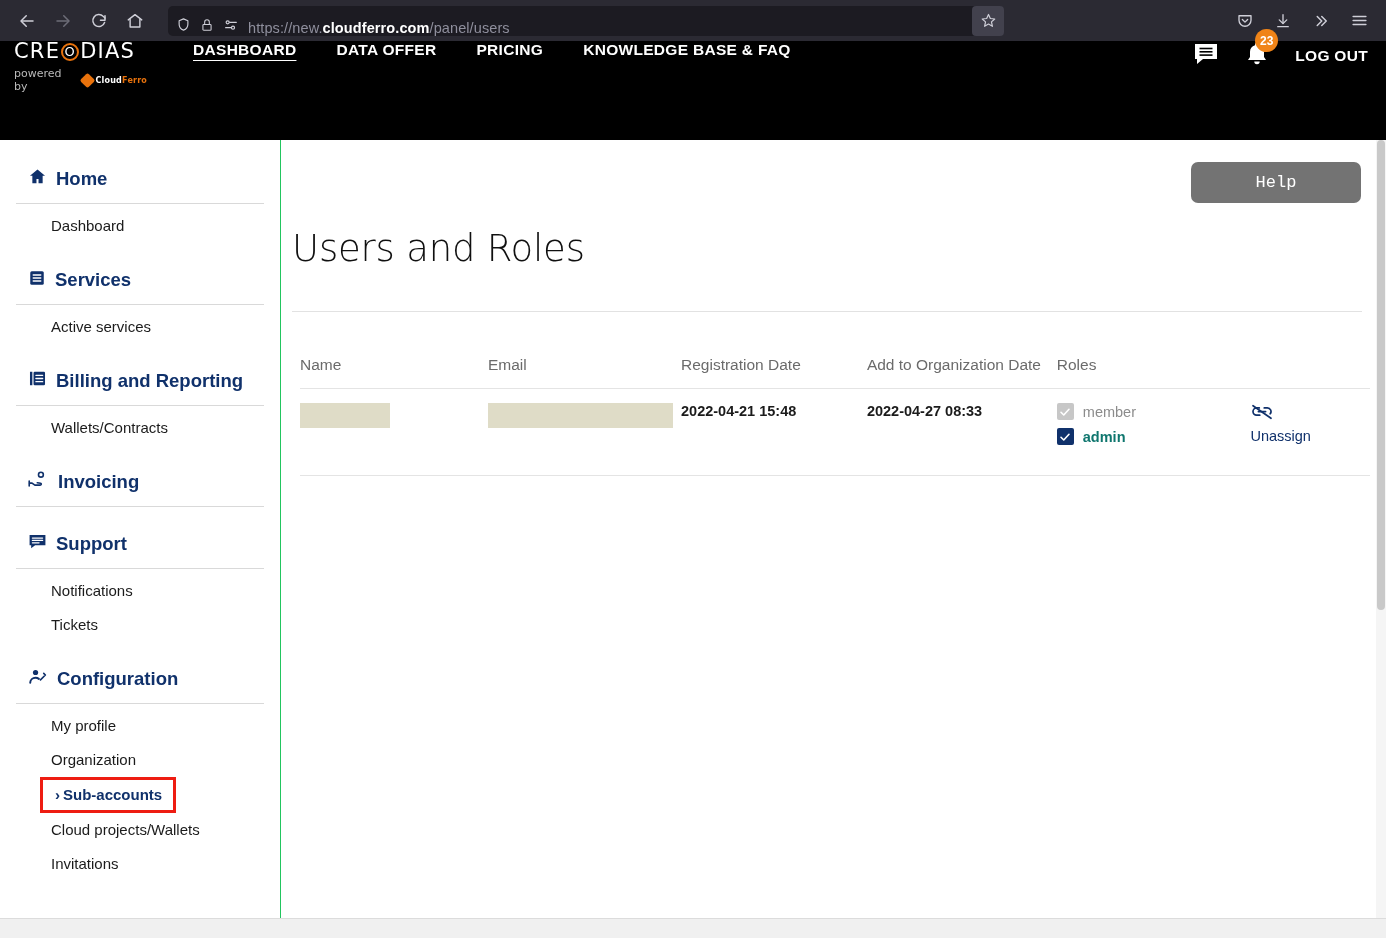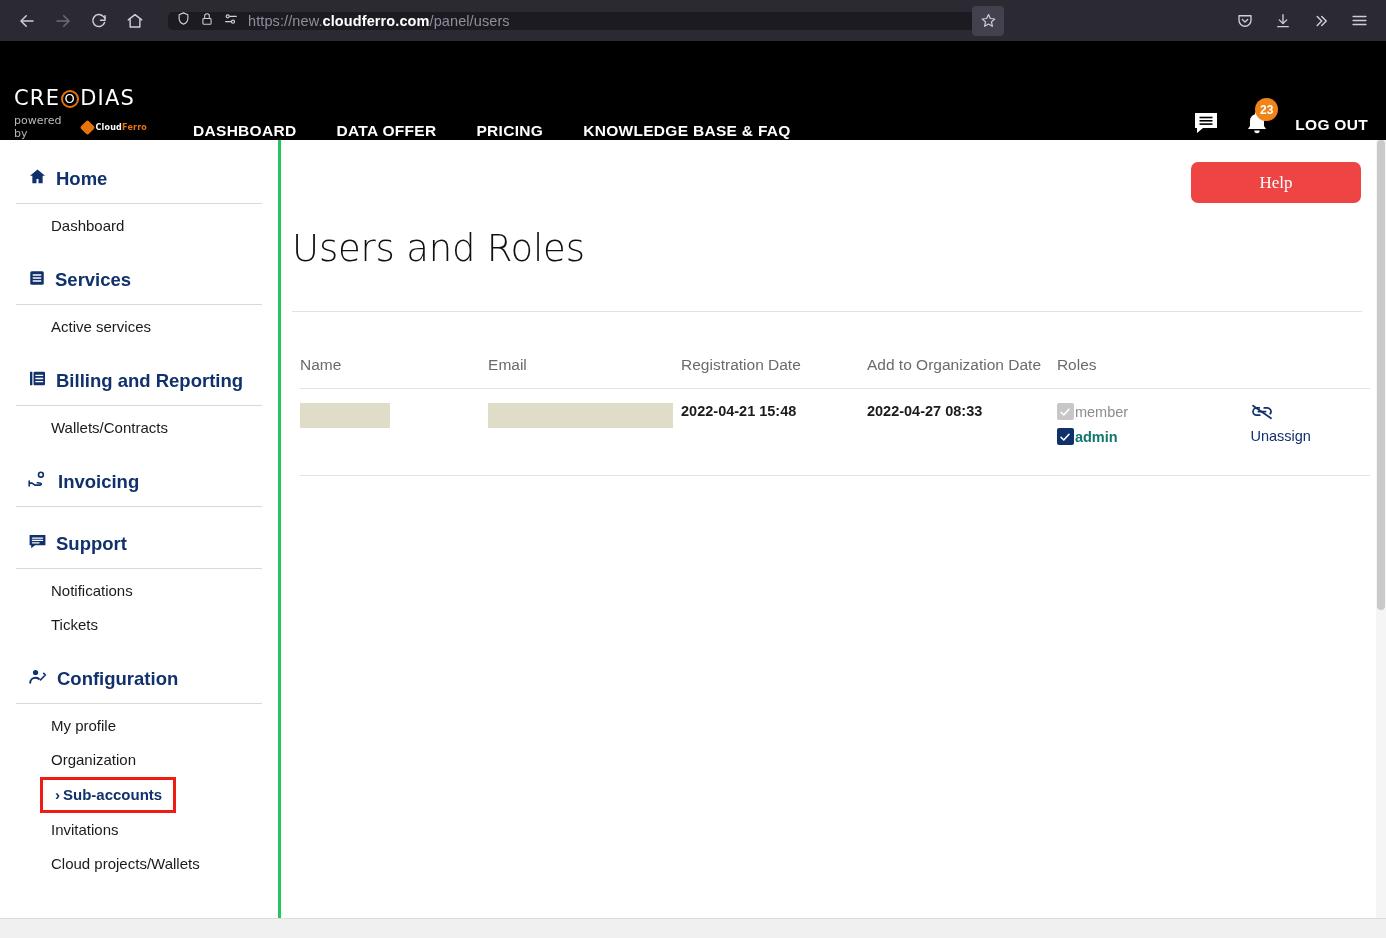--- a/index.html
+++ b/index.html
@@ -22,25 +22,25 @@
   .nav-btn {
     width: 34px; height: 32px;
     display: flex; align-items: center; justify-content: center;
     border-radius: 4px;
   }
   .nav-btn svg { display: block; }
   .urlbar {
     flex: 1;
     margin: 0 6px 0 14px;
     max-width: 836px;
-    height: 18px;
+    height: 30px;
     background: #1c1b22;
     border-radius: 5px;
     display: flex;
-    align-items: center;
+    align-items: flex-end;
     padding: 0 8px;
     gap: 9px;
   }
   .url-text {
     flex: 1;
     font-size: 14.5px;
     color: #8f8f9d;
     white-space: nowrap;
     overflow: hidden;
     letter-spacing: .1px;
@@ -54,21 +54,21 @@
     margin-left: -40px;
     margin-right: 4px;
   }
   .right-icons { display: flex; align-items: center; gap: 4px; margin-left: auto; }
 
   
   .site-header {
     height: 99px;
     background: #000000;
     display: flex;
-    align-items: flex-end;
+    align-items: flex-start;
     padding: 0 18px 0 14px;
   }
   .logo { width: 124px; flex: none; }
   .logo-word {
     font-family: "DejaVu Sans", sans-serif;
     font-size: 21px;
     letter-spacing: 1.2px;
     color: #ffffff;
     font-weight: 400;
     line-height: 1;
@@ -141,21 +141,21 @@
   }
 
   
   .page { display: flex; height: calc(938px - 41px - 99px); }
 
   
   .sidebar {
     width: 281px;
     flex: none;
     background: #ffffff;
-    border-right: 3px solid #22c55e;
+    border-right: 1px solid #22c55e;
     padding: 24px 0 0 0;
     position: relative;
   }
   .nav-group { margin-bottom: 0px; }
   .group-head {
     display: flex;
     align-items: center;
     gap: 9px;
     padding: 0 16px 0 28px;
     color: #10316b;
@@ -203,27 +203,27 @@
 
   
   .content {
     flex: 1;
     padding: 0 24px 0 0;
     position: relative;
     overflow: hidden;
   }
   .help-row { display: flex; justify-content: flex-end; padding: 22px 1px 0 0; }
   .help-btn {
-    background: #ef4444;
+    background: #737373;
     color: #ffffff;
     border: none;
     border-radius: 7px;
     width: 170px; height: 41px;
     font-size: 17px;
-    font-family: Liberation Serif, serif;
+    font-family: Liberation Mono, monospace;
     cursor: pointer;
   }
   .page-title {
     font-family: "DejaVu Sans", sans-serif;
     font-weight: 300;
     font-size: 37px;
     color: #101010;
     margin: 24px 0 0 11px;
     letter-spacing: -.2px;
   }
@@ -252,21 +252,21 @@
   .col-email { width: 192px; }
   .col-reg   { width: 188px; }
   .col-add   { width: 192px; }
   .col-roles { width: 196px; }
   .col-act   { width: 120px; }
 
   .redact { background: #dfdcc7; height: 25px; display: block; }
   .redact.name { width: 90px; }
   .redact.email { width: 185px; }
 
-  .role-line { display: flex; align-items: center; gap: 1px; margin-bottom: 8px; }
+  .role-line { display: flex; align-items: center; gap: 9px; margin-bottom: 8px; }
   .cb {
     width: 17px; height: 17px;
     border-radius: 2px;
     display: inline-flex;
     align-items: center; justify-content: center;
     flex: none;
   }
   .cb.on { background: #10316b; }
   .cb.off { background: #c7c7c7; }
   .cb svg { display: block; }
@@ -542,22 +542,22 @@
             </svg>
         </span>
         <span>Configuration</span>
       </div>
       <div class="group-rule"></div>
       <a class="subitem" href="#">My profile</a>
       <a class="subitem" href="#">Organization</a>
       <div class="hl-box">
         <a class="subitem highlight" href="#"><span class="chev">›</span><span>Sub-accounts</span></a>
       </div>
+      <a class="subitem" href="#">Cloud projects/Wallets</a>
       <a class="subitem" href="#">Invitations</a>
-      <a class="subitem" href="#">Cloud projects/Wallets</a>
     </div>
 
     <div class="version">v 1.8.2</div>
   </aside>
 
   <main class="content">
     <div class="help-row">
       <button class="help-btn">Help</button>
     </div>
 

